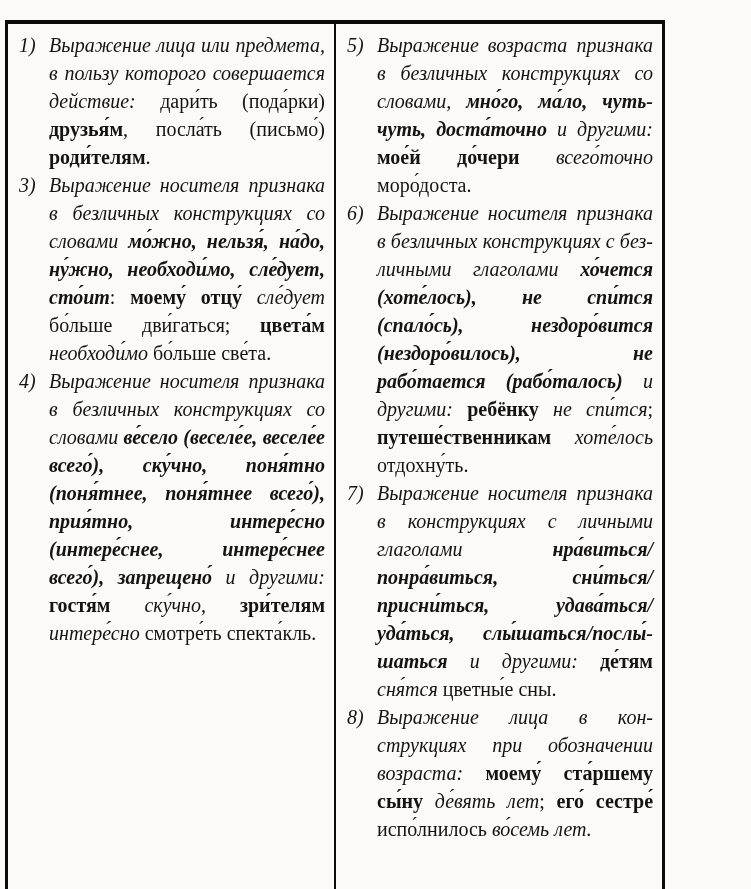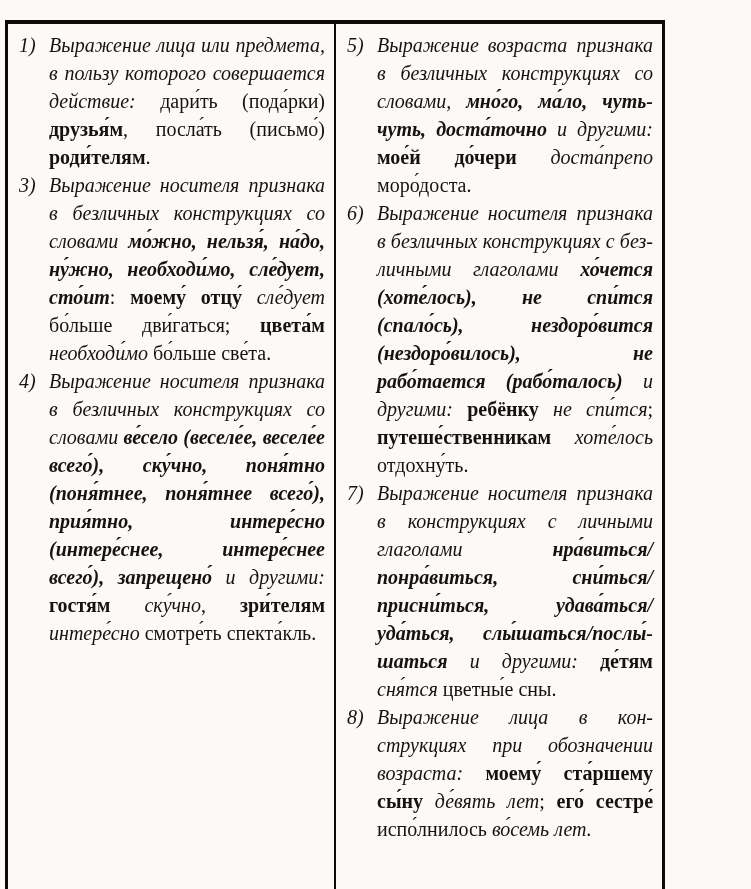--- a/index.html
+++ b/index.html
@@ -65,19 +65,19 @@
 
 <div class="scan">
   <div class="frame">
     <div class="col">
         <div class="item"><span class="marker">1)</span><span class="s-i">Выражение лица или предмета, в пользу которого совершается действие: </span><span class="s-n">дари́ть (пода́рки) </span><span class="s-b">друзья́м</span><span class="s-n">, посла́ть (письмо́) </span><span class="s-b">роди́телям</span><span class="s-n">.</span></div>
         <div class="item"><span class="marker">3)</span><span class="s-i">Выражение носителя при­знака в без­личных конст­рукциях со словами </span><span class="s-bi">мо́жно, нельзя́, на́до, ну́жно, необхо­ди́мо, сле́дует, сто́ит</span><span class="s-n">: </span><span class="s-b">моему́ отцу́ </span><span class="s-i">сле́дует </span><span class="s-n">бо́льше дви́гаться; </span><span class="s-b">цвета́м </span><span class="s-i">необходи́мо </span><span class="s-n">бо́льше све́та.</span></div>
         <div class="item"><span class="marker">4)</span><span class="s-i">Выражение носителя при­знака в без­личных конст­рукциях со словами </span><span class="s-bi">ве́село (веселе́е, веселе́е всего́), ску́чно, поня́тно (поня́тнее, поня́тнее всего́), прия́тно, интере́сно (интере́с­нее, интере́с­нее всего́), запрещено́ </span><span class="s-i">и другими: </span><span class="s-b">гостя́м </span><span class="s-i">ску́чно</span><span class="s-n">, </span><span class="s-b">зри́телям </span><span class="s-i">интере́сно </span><span class="s-n">смотре́ть спекта́кль.</span></div>
       </div>
     <div class="divider"></div>
     <div class="col">
-        <div class="item"><span class="marker">5)</span><span class="s-i">Выражение возраста при­знака в без­личных конструк­циях со словами, </span><span class="s-bi">мно́го, ма́ло, чуть-чуть, доста́точно </span><span class="s-i">и другими: </span><span class="s-b">мое́й до́чери </span><span class="s-i">доста́препо </span><span class="s-n">моро́доста.</span></div>
+        <div class="item"><span class="marker">5)</span><span class="s-i">Выражение возраста при­знака в без­личных конструк­циях со словами, </span><span class="s-bi">мно́го, ма́ло, чуть-чуть, доста́точно </span><span class="s-i">и другими: </span><span class="s-b">мое́й до́чери </span><span class="s-i">всего́точно </span><span class="s-n">моро́доста.</span></div>
         <div class="item"><span class="marker">6)</span><span class="s-i">Выражение носителя при­знака в без­личных конструк­циях с без­личными глаго­лами </span><span class="s-bi">хо́чется (хоте́лось), не спи́тся (спало́сь), нездо­ро́вится (нездоро́вилось), не рабо́тается (рабо́талось) </span><span class="s-i">и другими: </span><span class="s-b">ребёнку </span><span class="s-i">не спи́тся</span><span class="s-n">; </span><span class="s-b">путеше́ст­венникам </span><span class="s-i">хоте́лось </span><span class="s-n">отдохну́ть.</span></div>
         <div class="item"><span class="marker">7)</span><span class="s-i">Выражение носителя при­знака в конструкциях с личными глаго­лами </span><span class="s-bi">нра́ви­ться/​понра́виться, сни́ться/​присни́­ться, удава́ться/​уда́ться, слы́шаться/​послы́­шаться </span><span class="s-i">и другими: </span><span class="s-b">де́тям </span><span class="s-i">сня́тся </span><span class="s-n">цветны́е сны.</span></div>
         <div class="item"><span class="marker">8)</span><span class="s-i">Выражение лица в кон­струкциях при обозначении возраста: </span><span class="s-b">моему́ ста́ршему сы́ну </span><span class="s-i">де́вять лет</span><span class="s-n">; </span><span class="s-b">его́ сестре́ </span><span class="s-n">испо́лнилось </span><span class="s-i">во́семь лет.</span></div>
       </div>
   </div>
 </div>
 
 </body></html>

